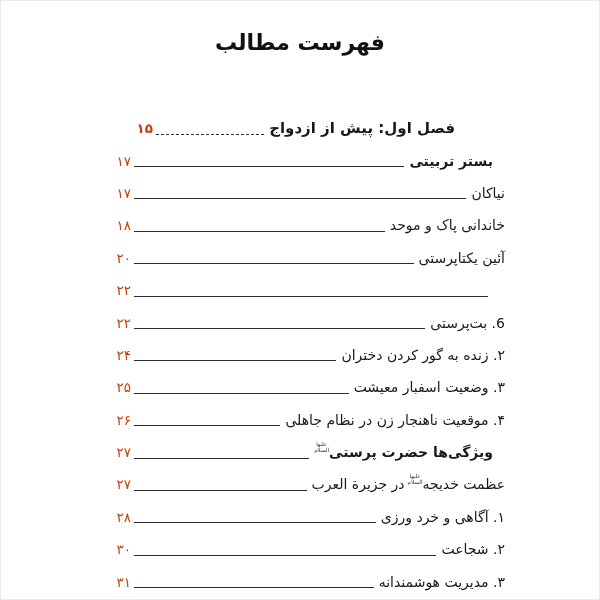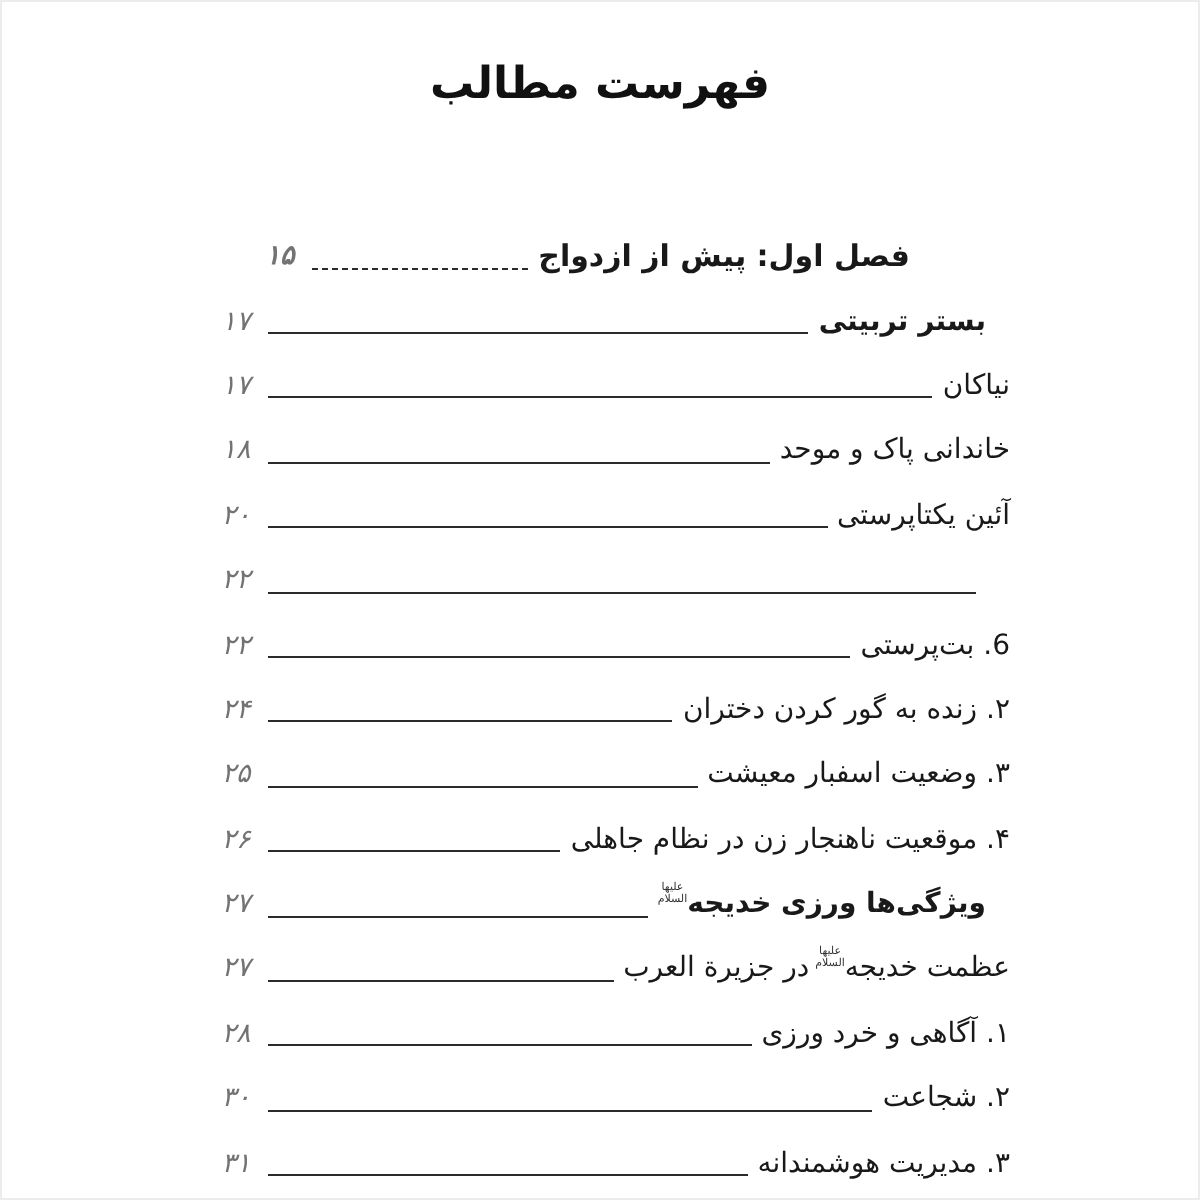--- a/index.html
+++ b/index.html
@@ -30,23 +30,22 @@
   .row.b .entry-label{font-weight:bold;}
   .row.chapter{margin-right:50px;margin-left:22px;font-size:15px;}
   .row.section{margin-right:12px;}
   .leader{
     flex:1;height:0;border-bottom:1.4px solid #2b2b2b;
     align-self:center;transform:translateY(6px);
     margin:0 5px 0 3px;min-width:10px;
   }
   .row.chapter .leader{border-bottom-style:dashed;border-bottom-width:1.6px;}
   .page-num{
-    min-width:26px;text-align:center;font-size:13.5px;color:#737373;
+    min-width:26px;text-align:right;font-size:13.5px;color:#c2410c;
     white-space:nowrap;
-    font-style:italic;
   }
   .row.chapter .page-num{font-weight:bold;}
   .honorific{
     display:inline-block;vertical-align:top;
     position:relative;top:-2px;
     font-size:5.5px;line-height:1.05;font-weight:normal;
     color:#333;text-align:center;
   }
   .honorific span{display:block;}
   .lbl2:not(:empty){margin-right:3px;}
@@ -112,21 +111,21 @@
       <span class="page-num">۲۵</span>
     </div>
 
     <div class="row">
       <span class="entry-label"><span>۴. موقعیت ناهنجار زن در نظام جاهلی</span></span>
       <span class="leader"></span>
       <span class="page-num">۲۶</span>
     </div>
 
     <div class="row section b">
-      <span class="entry-label"><span>ویژگی‌ها ورزی خدیجه</span><span class="honorific"><span>علیها</span><span>السلام</span></span><span class="lbl2"></span></span>
+      <span class="entry-label"><span>ویژگی‌ها حضرت پرستی</span><span class="honorific"><span>علیها</span><span>السلام</span></span><span class="lbl2"></span></span>
       <span class="leader"></span>
       <span class="page-num">۲۷</span>
     </div>
 
     <div class="row">
       <span class="entry-label"><span>عظمت خدیجه</span><span class="honorific"><span>علیها</span><span>السلام</span></span><span class="lbl2">در جزیرة العرب</span></span>
       <span class="leader"></span>
       <span class="page-num">۲۷</span>
     </div>
 

